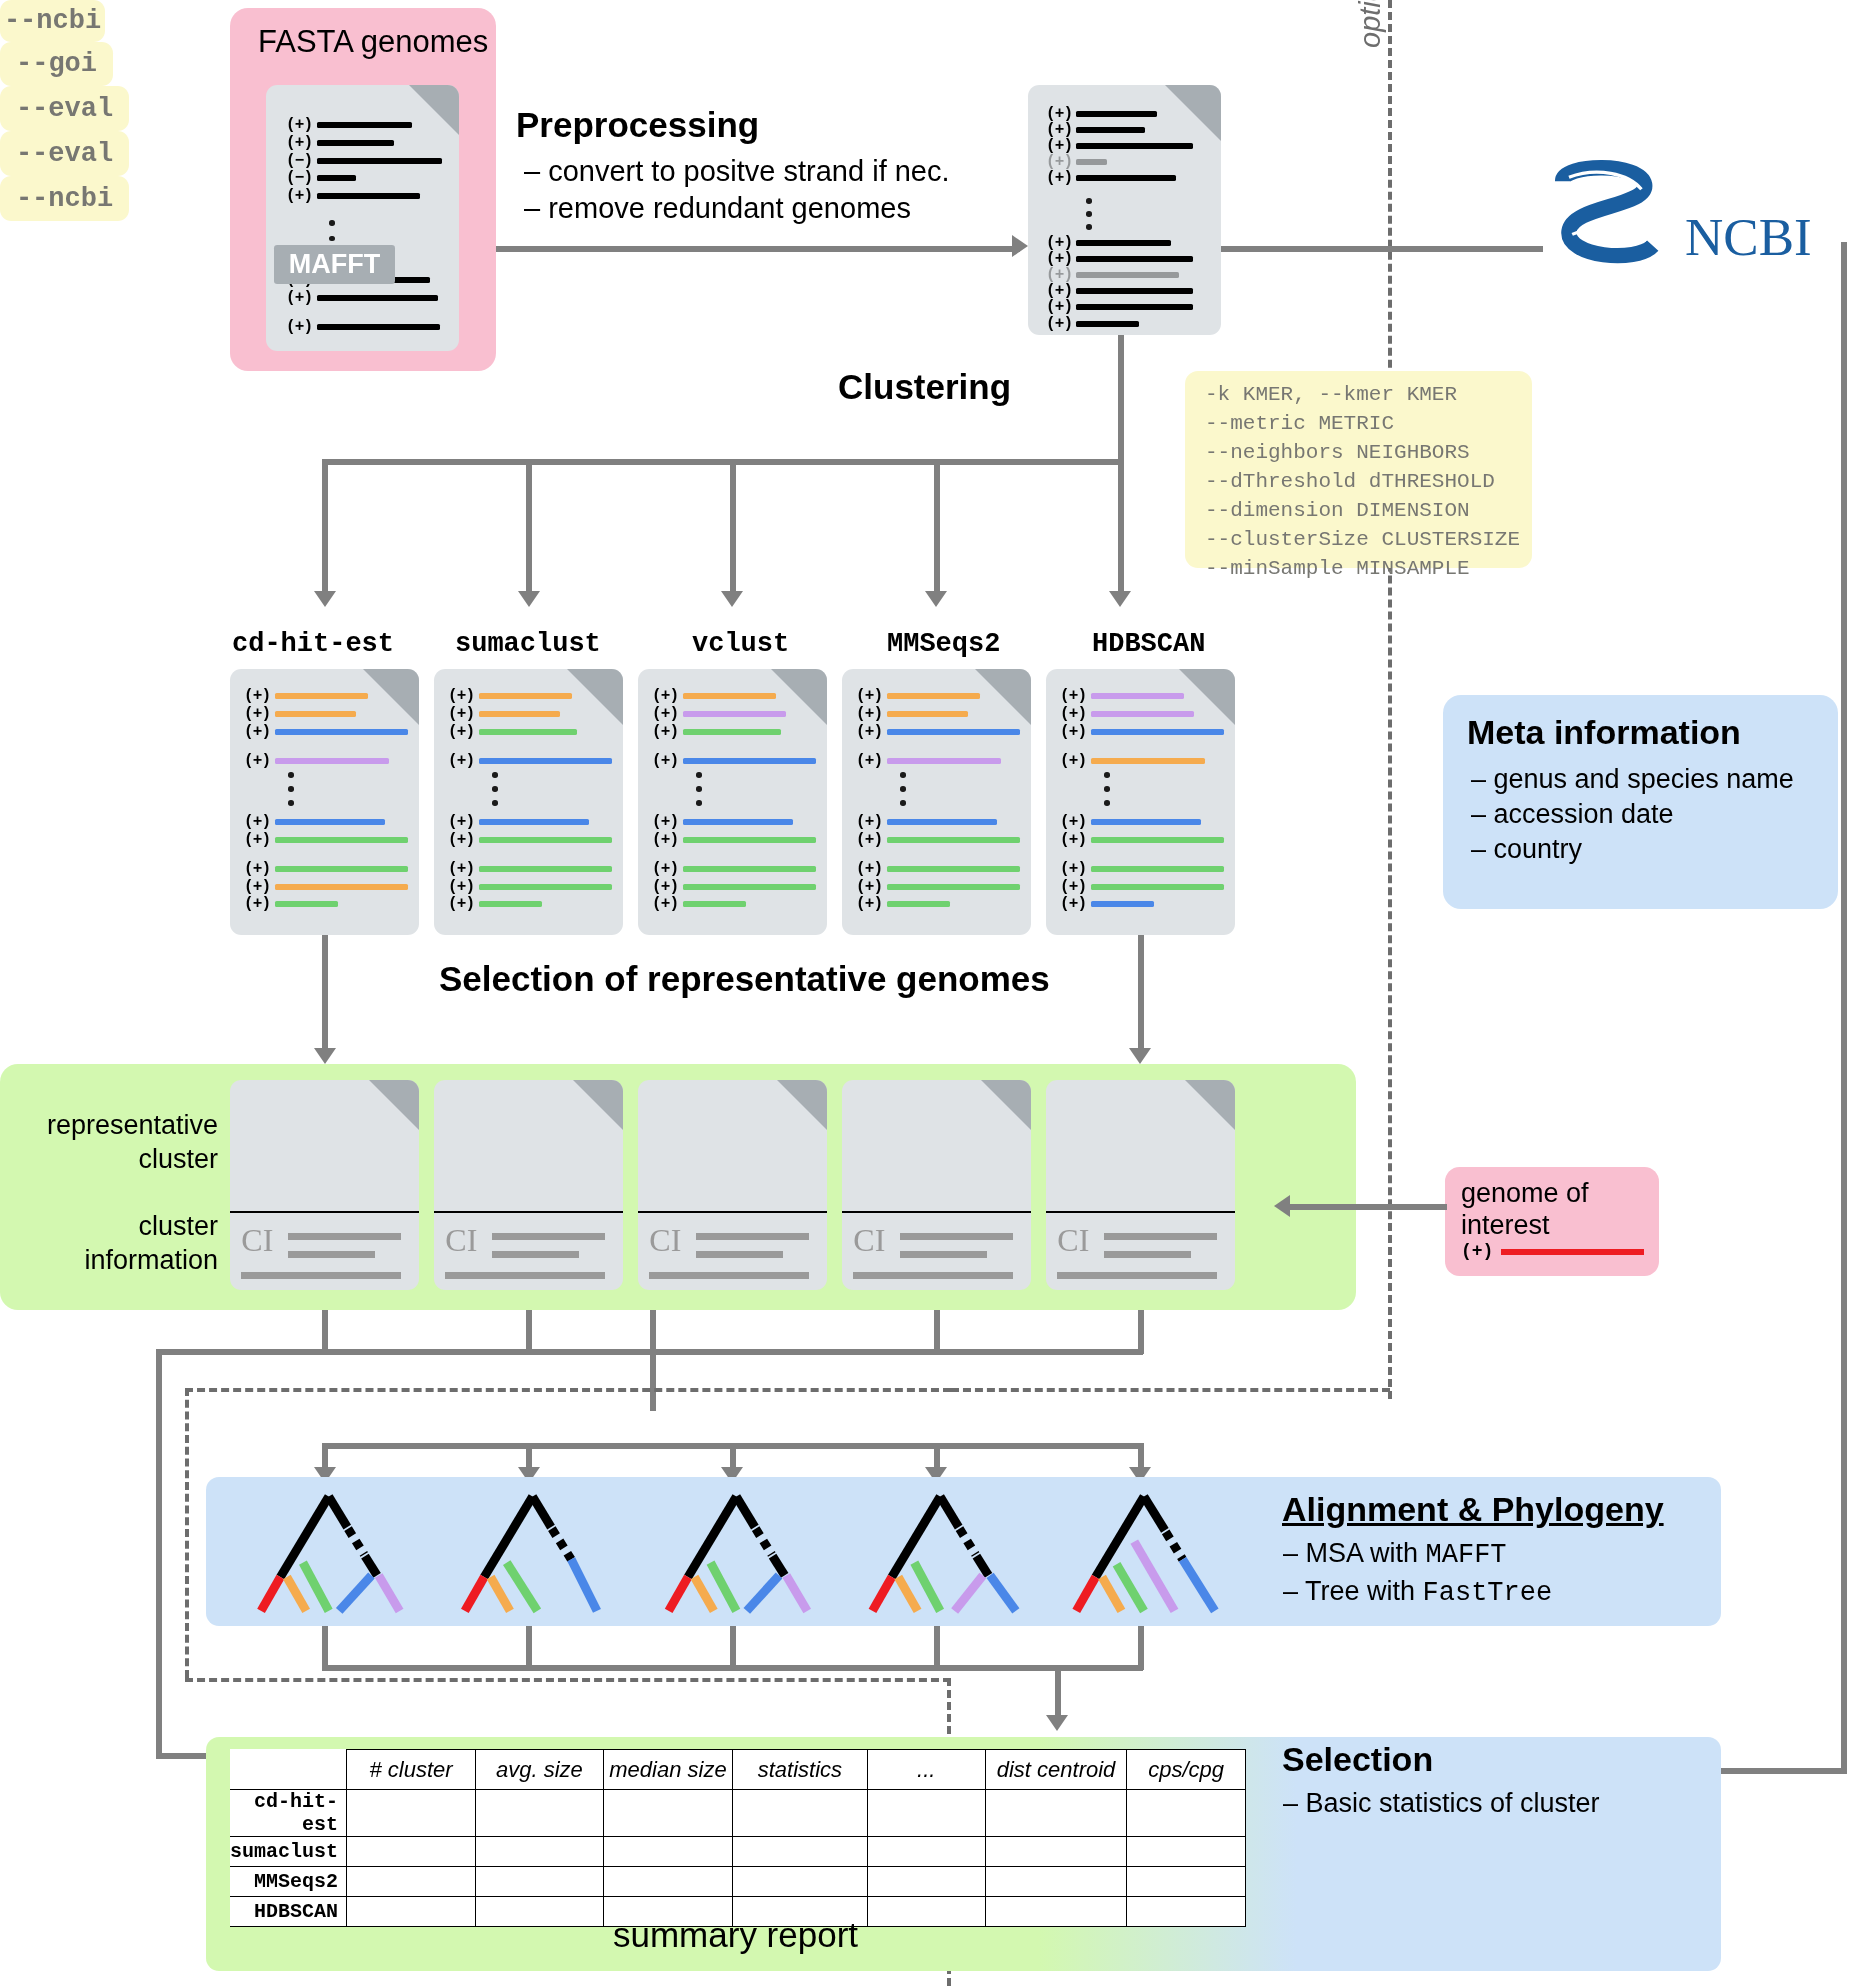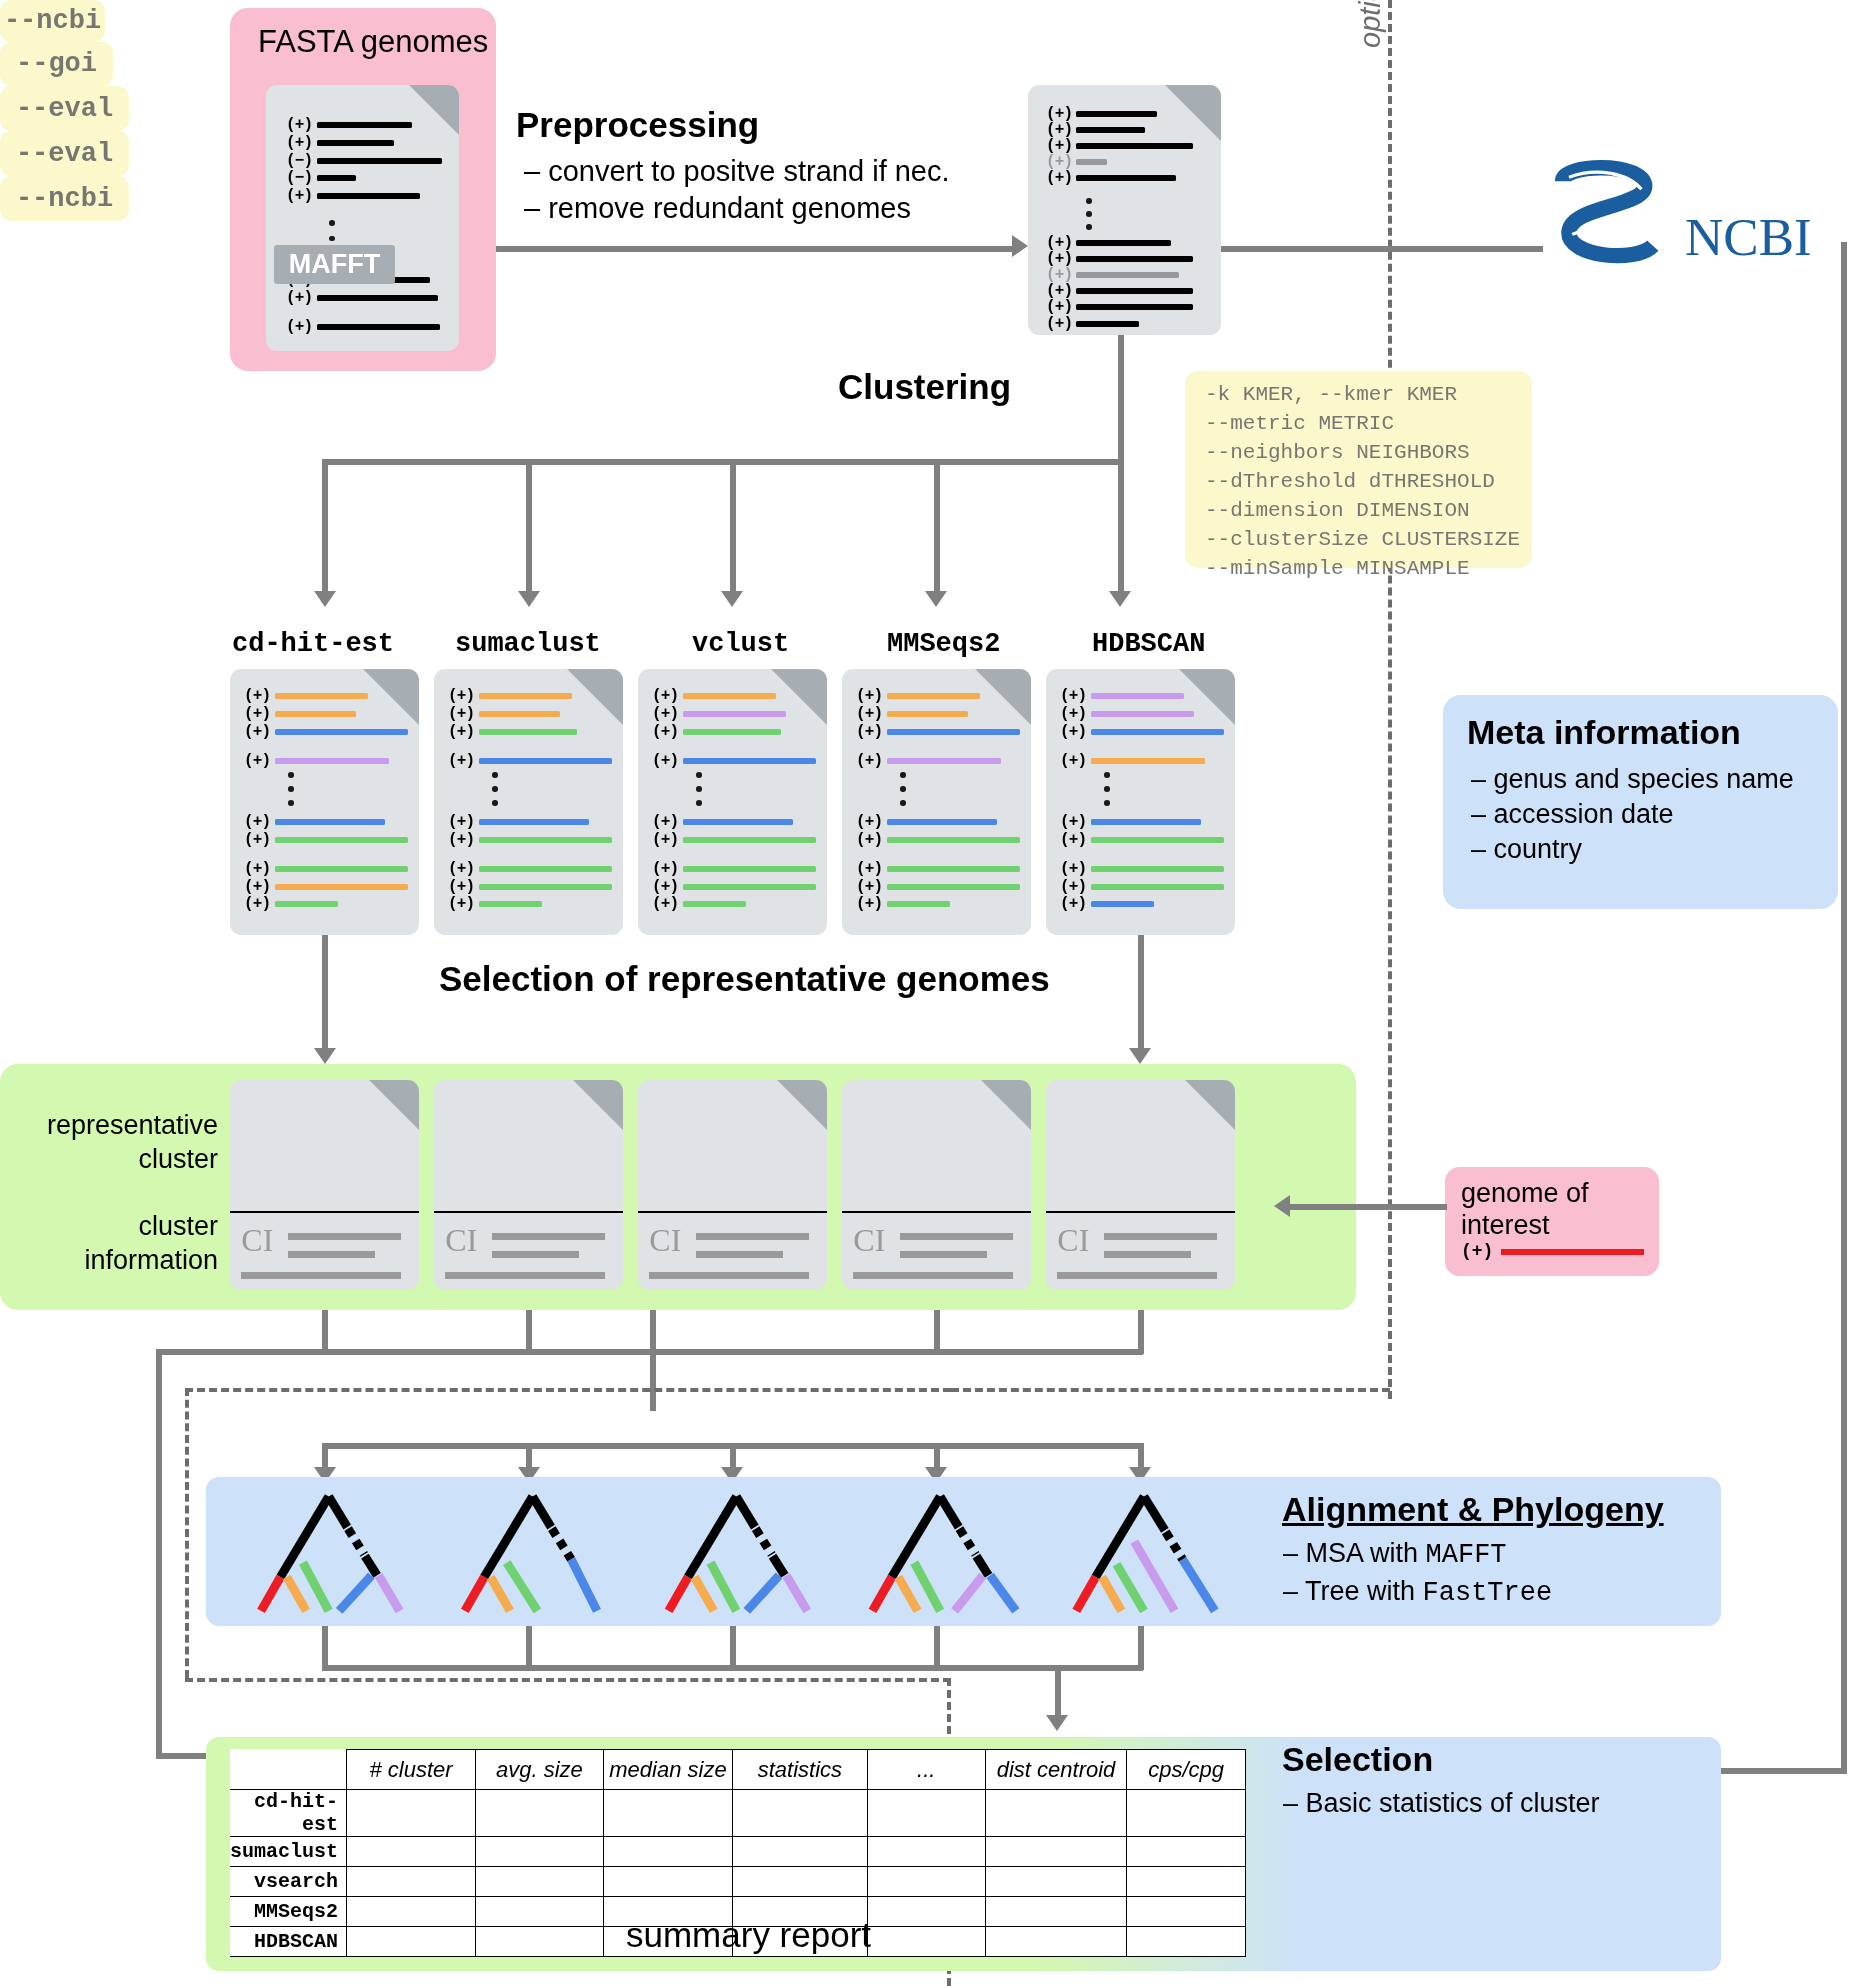--- a/index.html
+++ b/index.html
@@ -787,30 +787,20 @@
         <td class="rowhead">sumaclust</td>
         <td class="cell"></td>
         <td class="cell"></td>
         <td class="cell"></td>
         <td class="cell"></td>
         <td class="cell"></td>
         <td class="cell"></td>
         <td class="cell"></td>
       </tr>
     <tr>
-        <td class="rowhead">vsearch</td>
-        <td class="cell"></td>
-        <td class="cell"></td>
-        <td class="cell"></td>
-        <td class="cell"></td>
-        <td class="cell"></td>
-        <td class="cell"></td>
-        <td class="cell"></td>
-      </tr>
-    <tr>
         <td class="rowhead">MMSeqs2</td>
         <td class="cell"></td>
         <td class="cell"></td>
         <td class="cell"></td>
         <td class="cell"></td>
         <td class="cell"></td>
         <td class="cell"></td>
         <td class="cell"></td>
       </tr>
     <tr>
@@ -821,14 +811,14 @@
         <td class="cell"></td>
         <td class="cell"></td>
         <td class="cell"></td>
         <td class="cell"></td>
       </tr>
   </tbody>
 </table>
 
 <div class="abs bold" style="left:1282px;top:1740px;font-size:34px;">Selection</div>
 <div class="abs" style="left:1283px;top:1788px;font-size:27px;">– Basic statistics of cluster</div>
-<div class="abs" style="left:613px;top:1915px;font-size:35px;margin-left:13px;">summary report</div>
+<div class="abs" style="left:613px;top:1915px;font-size:35px;">summary report</div>
 
 
 </body></html>

